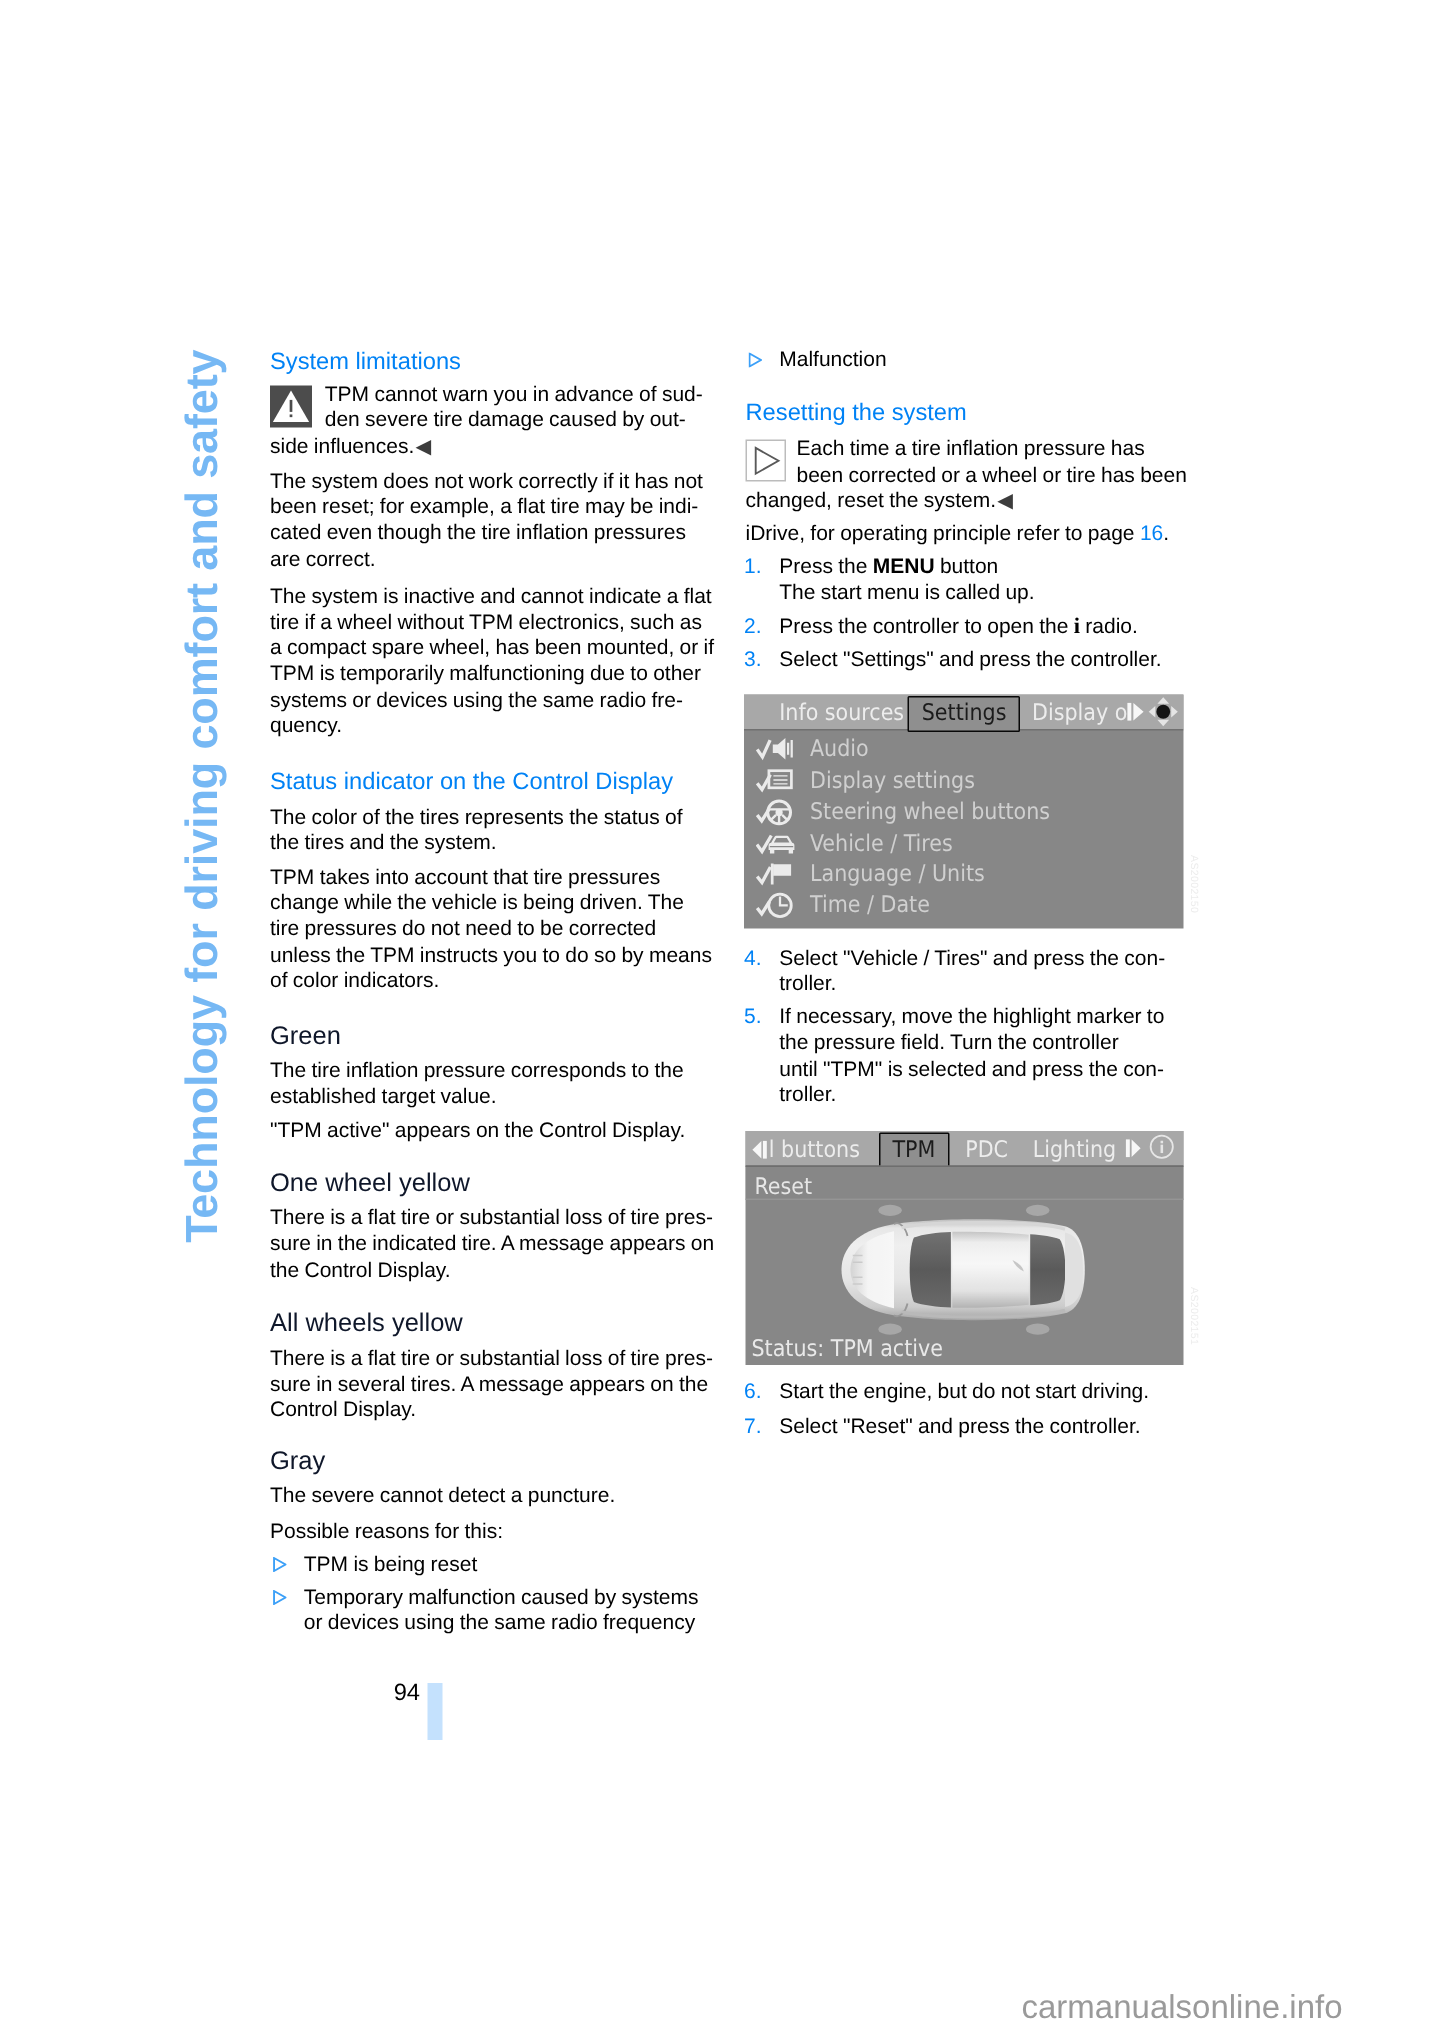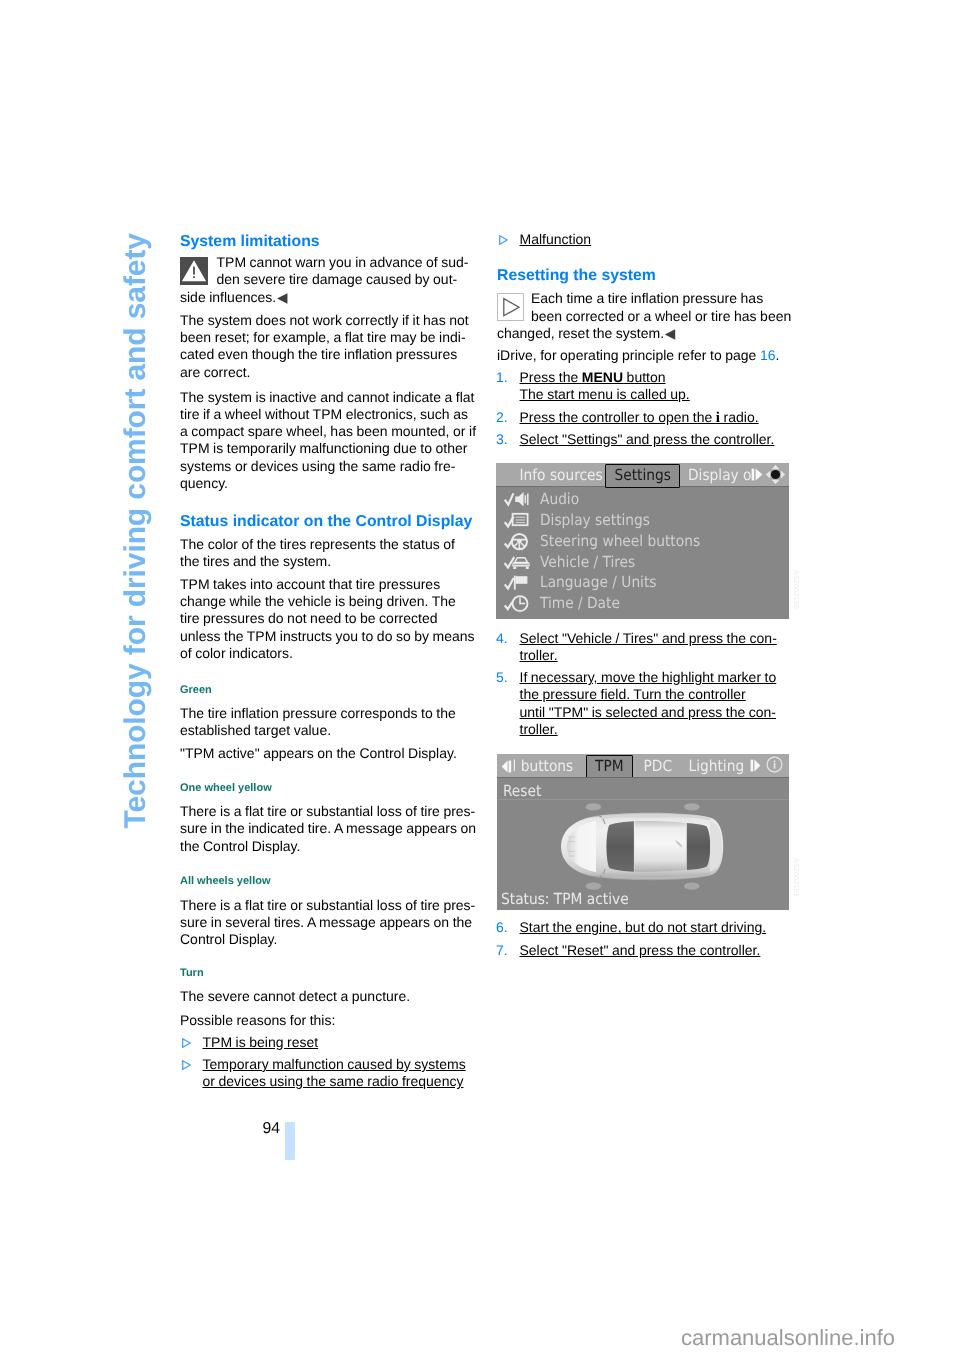--- a/index.html
+++ b/index.html
@@ -15,38 +15,38 @@
       transform-origin:0 0;left:0;top:0;
       transform:translate(120.5px,828.5px) rotate(-90deg);}
 
   
   .col{position:absolute;top:0;width:291px;}
   .col-left{left:180px;}
   .col-right{left:497px;}
 
   .blk{position:absolute;left:0;width:291px;}
 
-  h2.hd2{font-weight:bold;font-size:15.8px;line-height:15.8px;color:#0082f5;
+  h2.hd2{font-weight:normal;font-size:15.8px;line-height:15.8px;color:#0082f5;
          margin:0;padding:0;white-space:nowrap;}
-  h3.hd3{font-weight:bold;font-size:11px;line-height:15.8px;color:#0f766e;
+  h3.hd3{font-weight:normal;font-size:17px;line-height:15.8px;color:#0f172a;
          margin:0;padding:0;white-space:nowrap;}
 
   .ln{font-size:14px;line-height:17.3px;color:#000;word-spacing:-0.35px;
       text-align:left;white-space:pre;}
 
   
   .noteblk{position:absolute;left:0;width:291px;}
   .noteblk .ind{padding-left:34px;}
   .warnblk .ind{padding-left:36.5px;}
   .warnicon{position:absolute;left:0.3px;top:3.3px;width:28px;height:28px;background:#4c4c4c;}
   .noteicon{position:absolute;left:-0.5px;top:3px;width:27.5px;height:27.5px;
             background:#fff;border:1px solid #bcbcbc;box-sizing:border-box;}
 
   
-  .item{position:absolute;left:0;width:291px;text-decoration:underline;}
+  .item{position:absolute;left:0;width:291px;}
   .item .txt{padding-left:22.5px;}
   .tri{position:absolute;left:1.6px;top:1.1px;}
   .num{position:absolute;left:-1px;top:0;font-size:14px;line-height:17.3px;color:#0082f5;}
   .endmark{color:#3d3d3d;font-size:13.6px;padding-left:0.8px;}
   .bold{font-weight:bold;}
   .infoi{font-weight:bold;font-family:"Liberation Serif",serif;font-size:15px;}
   .pgref{color:#0082f5;}
 
   
   .fig{position:absolute;overflow:hidden;background:#888888;filter:blur(0.45px) contrast(0.94);}
@@ -159,21 +159,21 @@
   </div>
 
   <h3 class="hd3 blk" style="top:874px">All wheels yellow</h3>
 
   <div class="blk" style="top:896.5px">
     <div class="ln">There is a flat tire or substantial loss of tire pres-</div>
     <div class="ln">sure in several tires. A message appears on the</div>
     <div class="ln lastline">Control Display.</div>
   </div>
 
-  <h3 class="hd3 blk" style="top:966.2px">Turn</h3>
+  <h3 class="hd3 blk" style="top:966.2px">Gray</h3>
 
   <div class="blk" style="top:988.3px">
     <div class="ln lastline">The severe cannot detect a puncture.</div>
   </div>
   <div class="blk" style="top:1012px">
     <div class="ln lastline">Possible reasons for this:</div>
   </div>
 
   <div class="item" style="top:1034.2px">
     <span class="tri">

